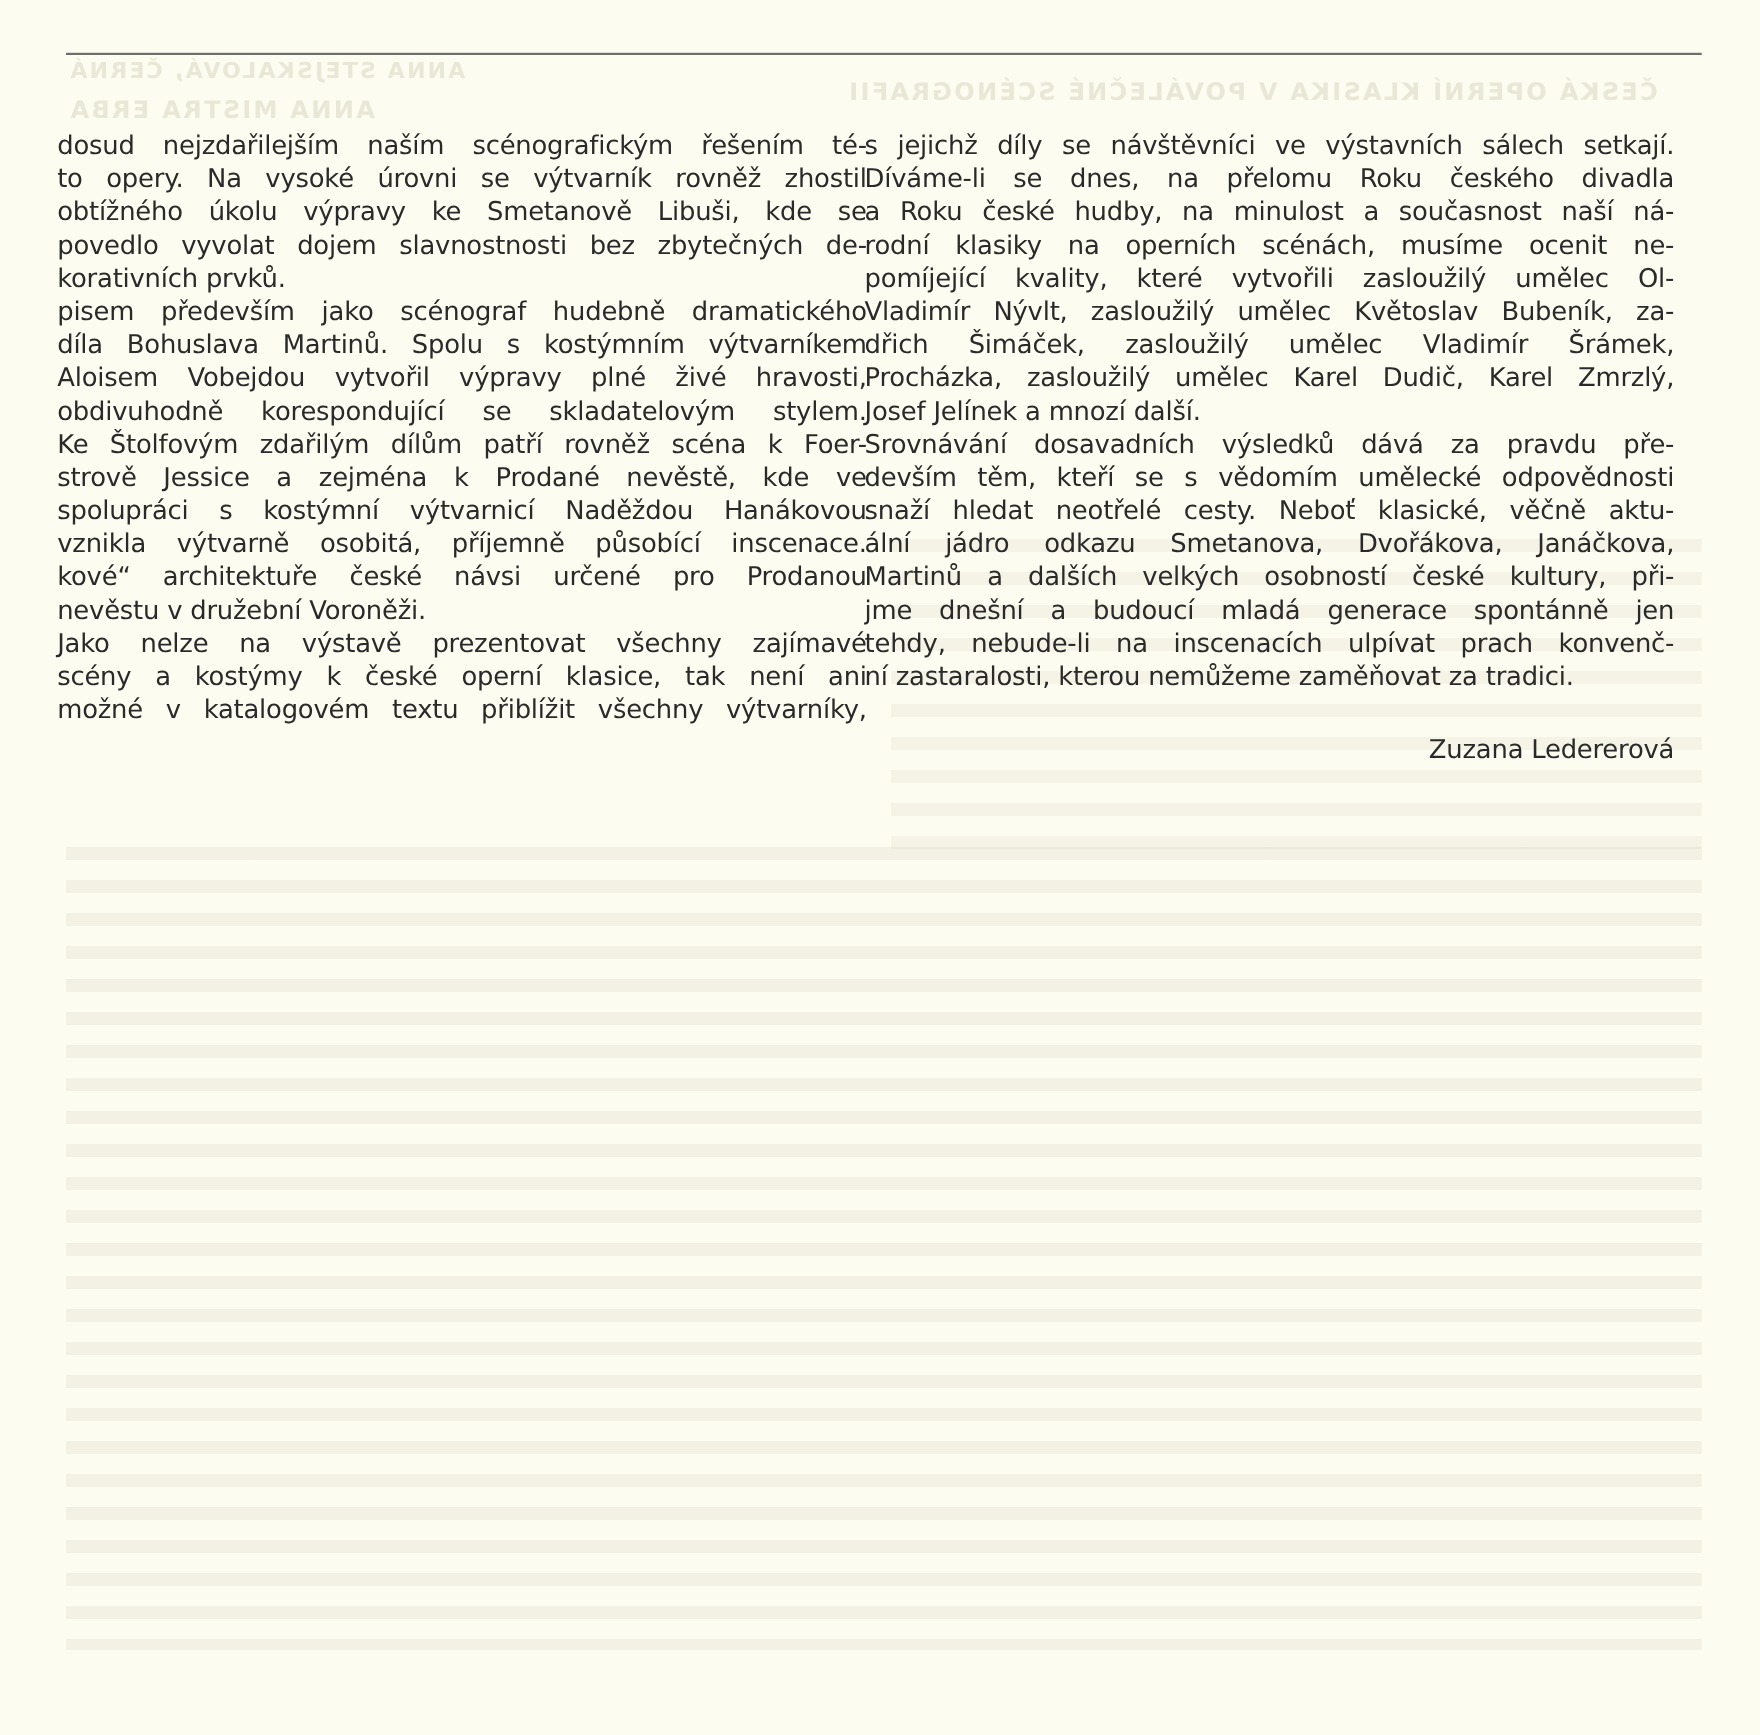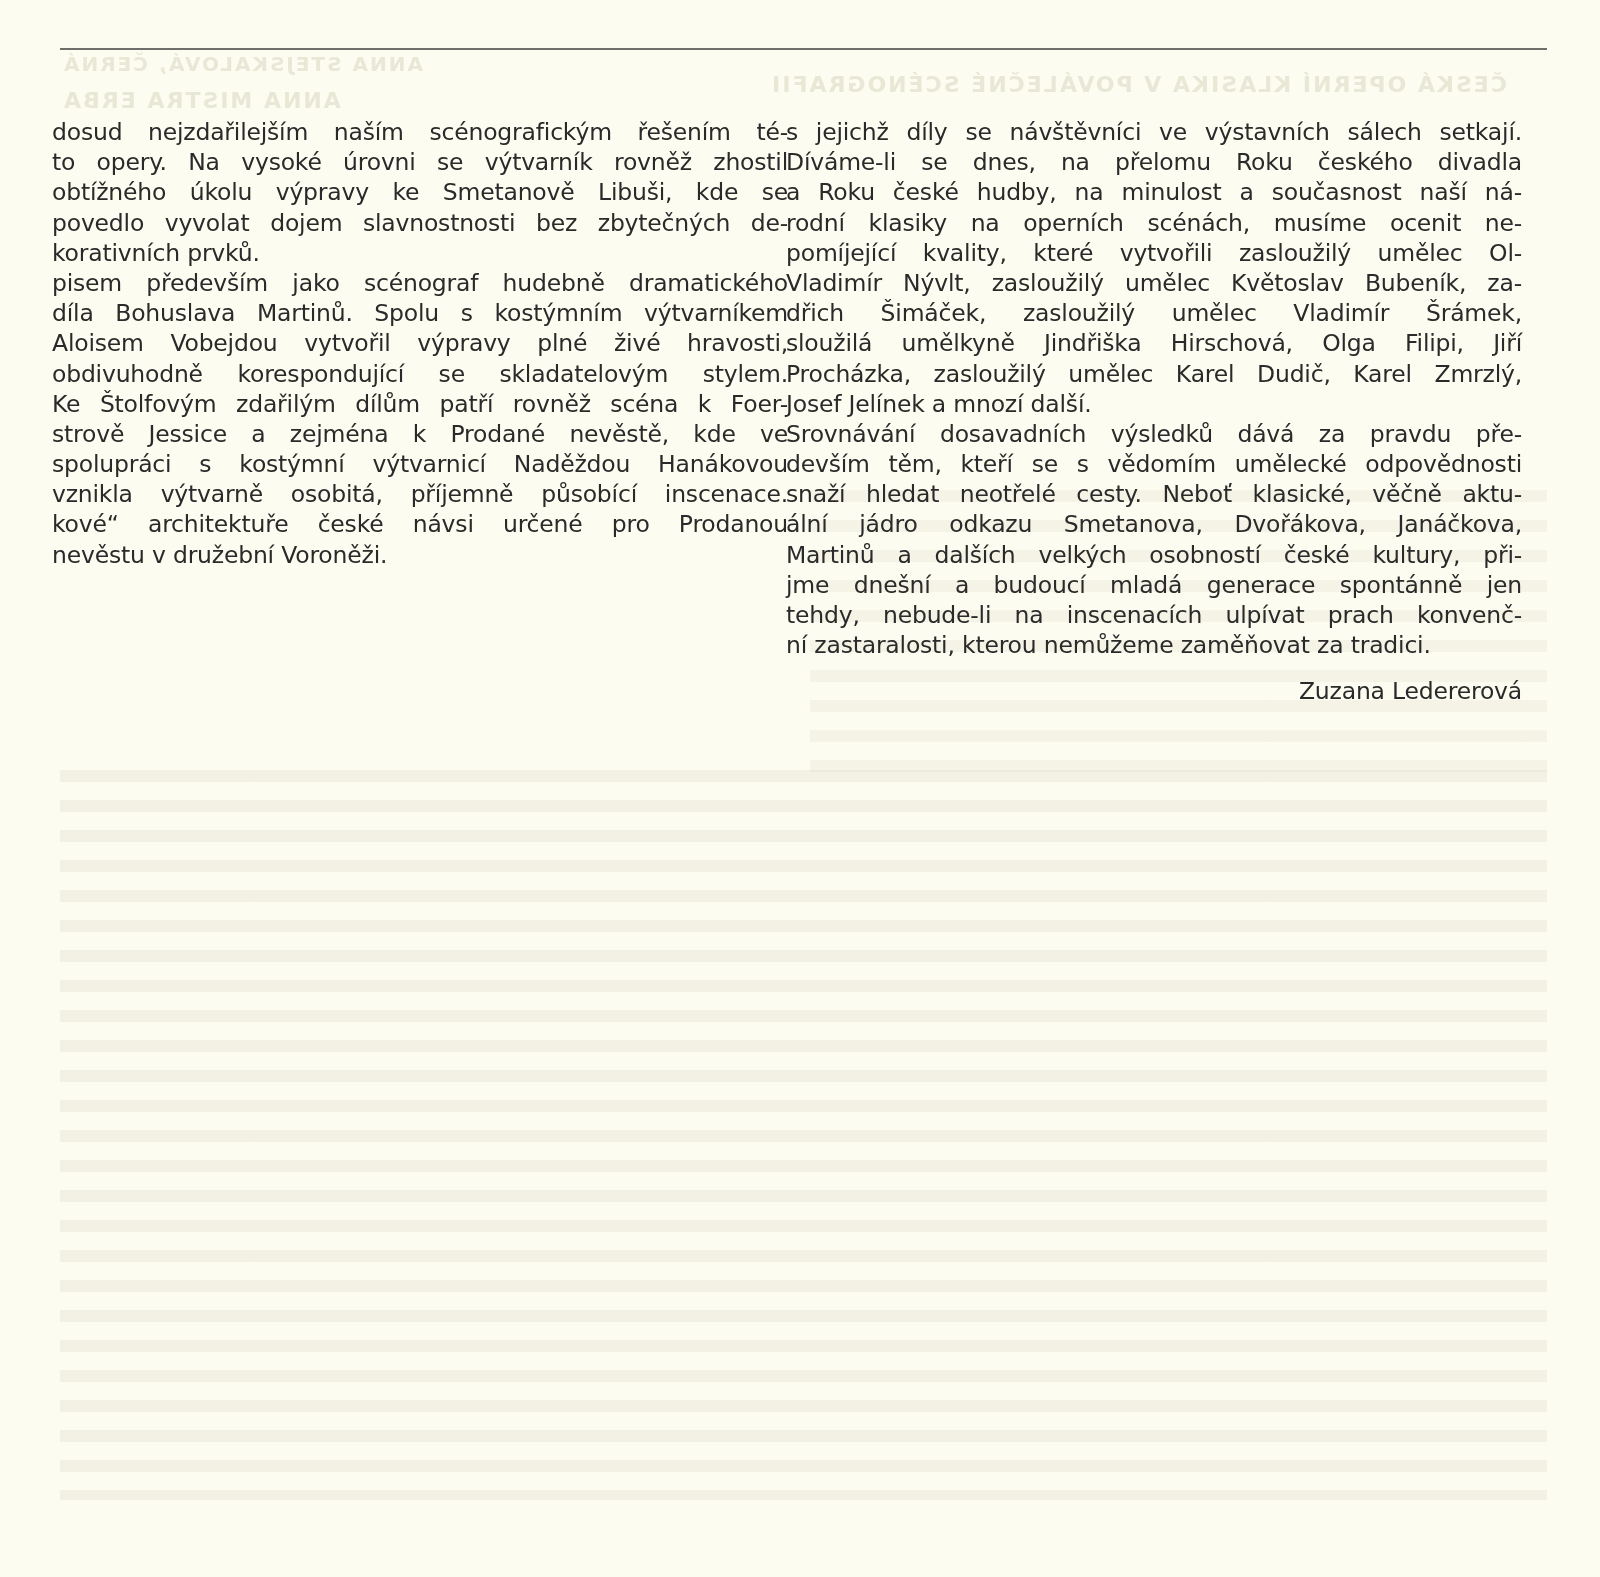--- a/index.html
+++ b/index.html
@@ -92,21 +92,21 @@
       white-space: nowrap;
       height: 30.2px;
       overflow: visible;
     }
     .line.last {
       text-align-last: left;
     }
     .signature {
       display: block;
       text-align: right;
-      margin-top: 16px;
+      margin-top: 36px;
       height: 30.2px;
     }
   </style>
 </head>
 <body>
 
 <div class="top-rule"></div>
 
 <div class="bleed bleed-left-1">ANNA STEJSKALOVÁ, ČERNÁ</div>
 <div class="bleed bleed-left-2">ANNA MISTRA ERBA</div>
@@ -127,32 +127,36 @@
     <span class="line">díla Bohuslava Martinů. Spolu s kostýmním výtvarníkem</span>
     <span class="line">Aloisem Vobejdou vytvořil výpravy plné živé hravosti,</span>
     <span class="line">obdivuhodně korespondující se skladatelovým stylem.</span>
     <span class="line">Ke Štolfovým zdařilým dílům patří rovněž scéna k Foer-</span>
     <span class="line">strově Jessice a zejména k Prodané nevěstě, kde ve</span>
     <span class="line">spolupráci s kostýmní výtvarnicí Naděždou Hanákovou</span>
     <span class="line">vznikla výtvarně osobitá, příjemně působící inscenace.</span>
     <span class="line">kové“ architektuře české návsi určené pro Prodanou</span>
     <span class="line last">nevěstu v družební Voroněži.</span>
   </div>
+  <div>
+    <span class="line">Jako nelze na výstavě prezentovat všechny zajímavé</span>
+    <span class="line">scény a kostýmy k české operní klasice, tak není ani</span>
+    <span class="line">možné v katalogovém textu přiblížit všechny výtvarníky,</span>
+  </div>
 </div>
 
 <div class="column col-right">
   <div>
     <span class="line">s jejichž díly se návštěvníci ve výstavních sálech setkají.</span>
     <span class="line">Díváme-li se dnes, na přelomu Roku českého divadla</span>
     <span class="line">a Roku české hudby, na minulost a současnost naší ná-</span>
     <span class="line">rodní klasiky na operních scénách, musíme ocenit ne-</span>
     <span class="line">pomíjející kvality, které vytvořili zasloužilý umělec Ol-</span>
     <span class="line">Vladimír Nývlt, zasloužilý umělec Květoslav Bubeník, za-</span>
     <span class="line">dřich Šimáček, zasloužilý umělec Vladimír Šrámek,</span>
-    <span class="line">sloužilá umělkyně Jindřiška Hirschová, Olga Filipi, Jiří</span>
     <span class="line">Procházka, zasloužilý umělec Karel Dudič, Karel Zmrzlý,</span>
     <span class="line last">Josef Jelínek a mnozí další.</span>
   </div>
   <div>
     <span class="line">Srovnávání dosavadních výsledků dává za pravdu pře-</span>
     <span class="line">devším těm, kteří se s vědomím umělecké odpovědnosti</span>
     <span class="line">snaží hledat neotřelé cesty. Neboť klasické, věčně aktu-</span>
     <span class="line">ální jádro odkazu Smetanova, Dvořákova, Janáčkova,</span>
     <span class="line">Martinů a dalších velkých osobností české kultury, při-</span>
     <span class="line">jme dnešní a budoucí mladá generace spontánně jen</span>

